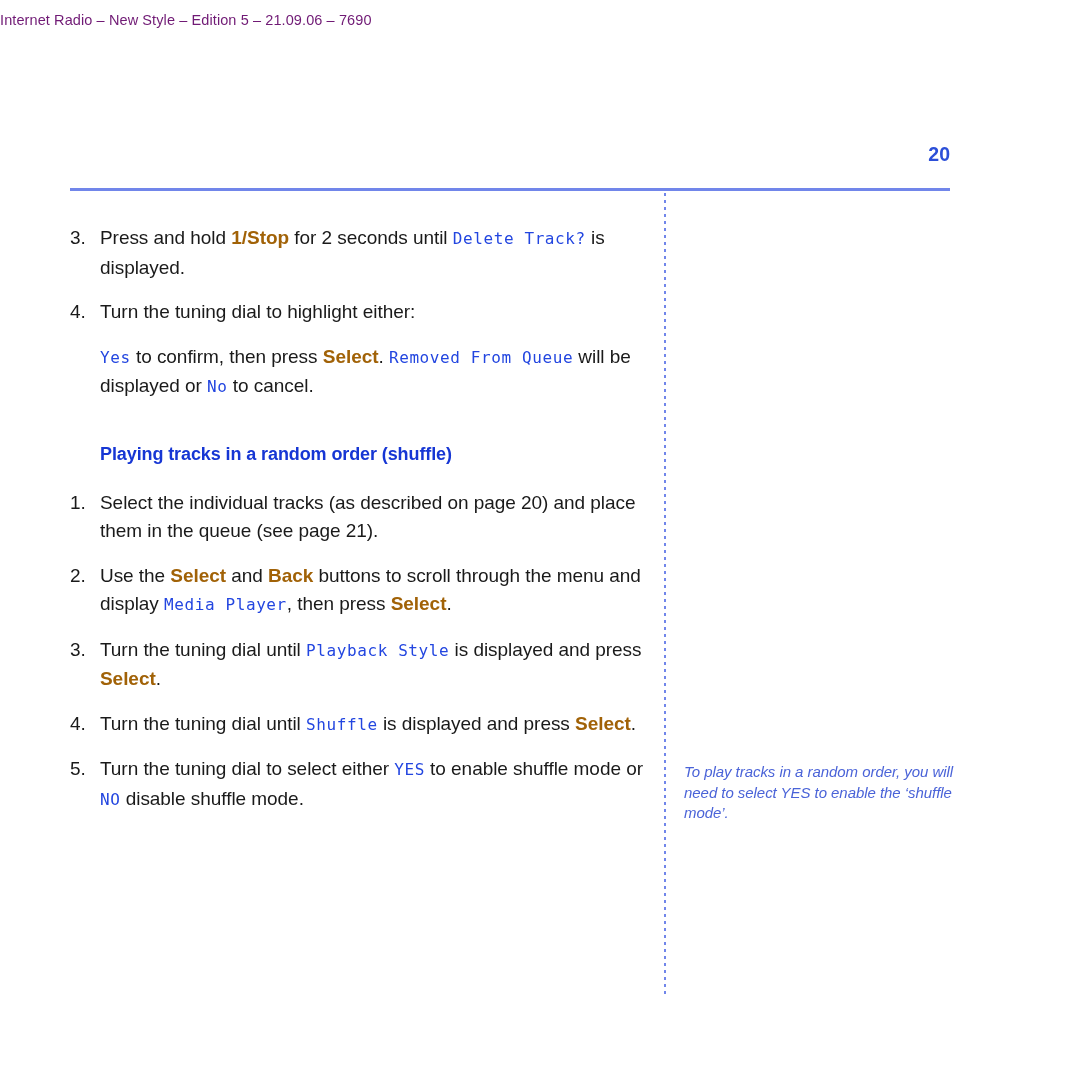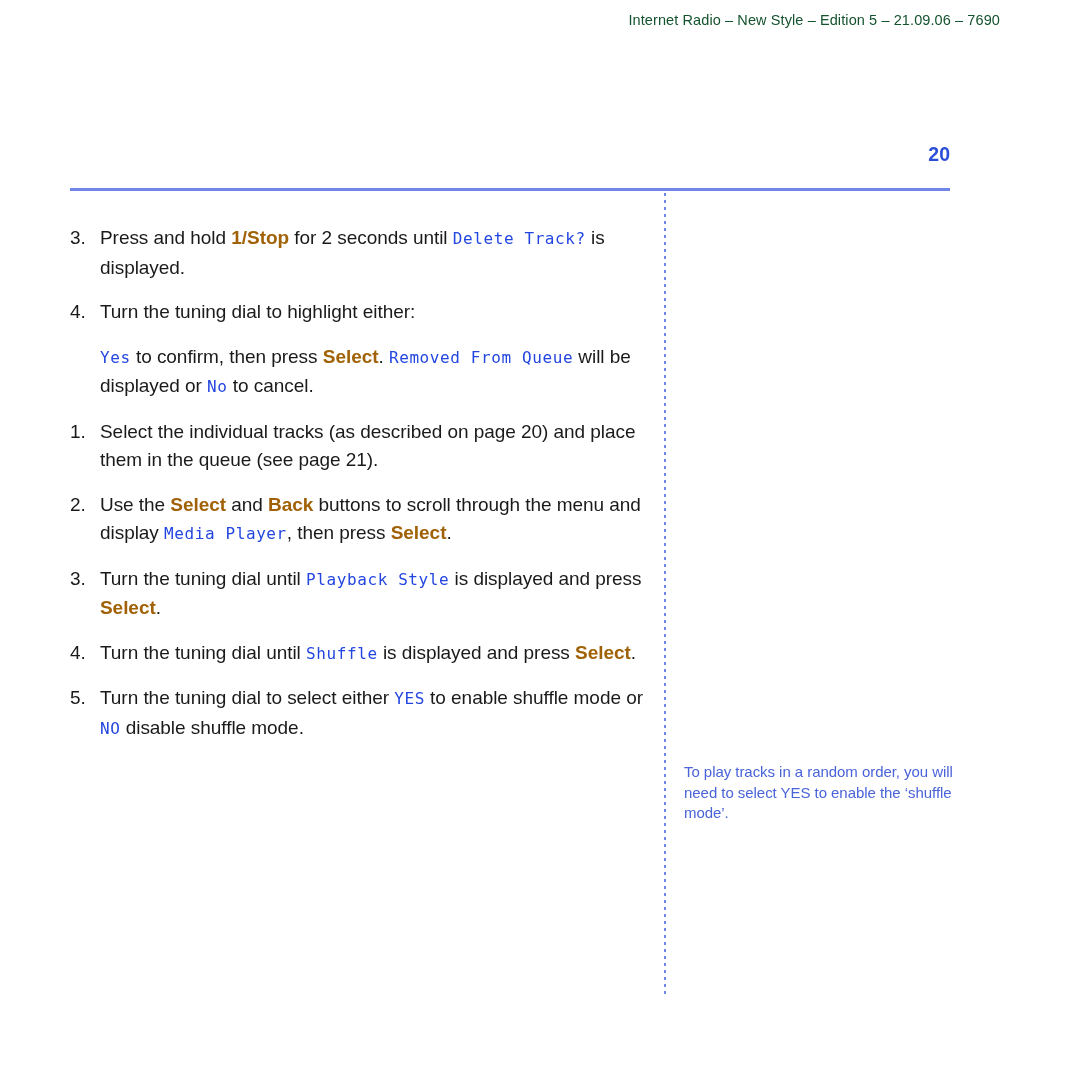--- a/index.html
+++ b/index.html
@@ -16,24 +16,24 @@
     overflow: hidden;
     -webkit-font-smoothing: antialiased;
   }
 
   
   .doc-header {
     position: absolute;
     top: 12px;
     left: 0;
     width: 1000px;
-    text-align: right;
+    text-align: left;
     font-size: 14.5px;
     letter-spacing: 0.1px;
-    color: #14532d;
+    color: #701a75;
     font-family: "Liberation Sans", sans-serif;
   }
 
   
   .running-head {
     position: absolute;
     top: 143px;
     left: 70px;
     width: 880px;
     display: flex;
@@ -138,20 +138,21 @@
   
   .side-note {
     position: absolute;
     top: 762px;
     left: 684px;
     width: 270px;
     font-size: 15px;
     line-height: 20.5px;
     color: #4a63d8;
     letter-spacing: -0.05px;
+    font-style: italic;
   }
 </style>
 </head>
 <body>
 
 <div class="doc-header">Internet Radio – New Style – Edition 5 – 21.09.06 – 7690</div>
 
 <div class="running-head">
   <span class="rh-page">20</span>
 </div>
@@ -169,20 +170,21 @@
     </div>
     <div class="step">
       <span class="step-num">4.</span>
       <span class="step-body">Turn the tuning dial to highlight either:</span>
     </div>
   </div>
 
   <div class="para"><span class="lcd">Yes</span> to confirm, then press <span class="btn">Select</span>. <span class="lcd">Removed From Queue</span> will be displayed or <span class="lcd">No</span> to cancel.</div>
 
 
+  <div class="section-heading">Playing tracks in a random order (shuffle)</div>
 
   <div>
     <div class="step">
       <span class="step-num">1.</span>
       <span class="step-body">Select the individual tracks (as described on page 20) and place them in the queue (see page 21).</span>
     </div>
     <div class="step">
       <span class="step-num">2.</span>
       <span class="step-body">Use the <span class="btn">Select</span> and <span class="btn">Back</span> buttons to scroll through the menu and display <span class="lcd">Media Player</span>, then press <span class="btn">Select</span>.</span>
     </div>

